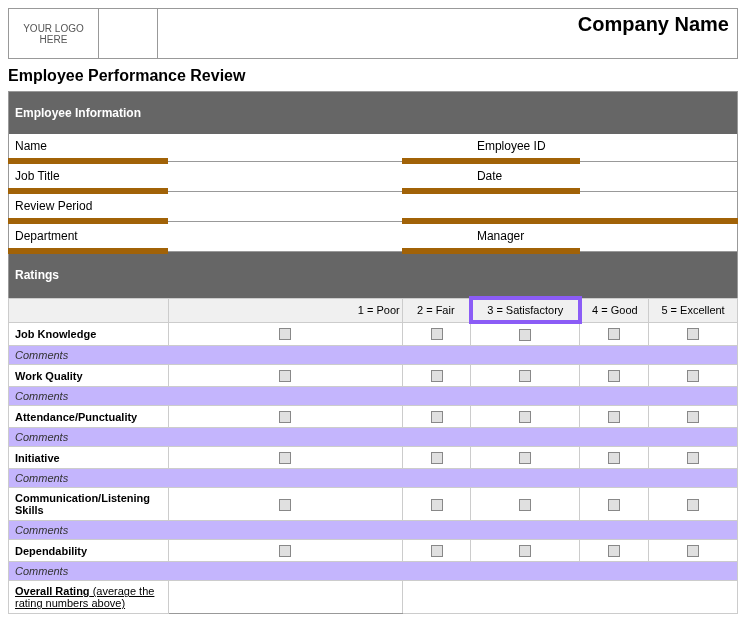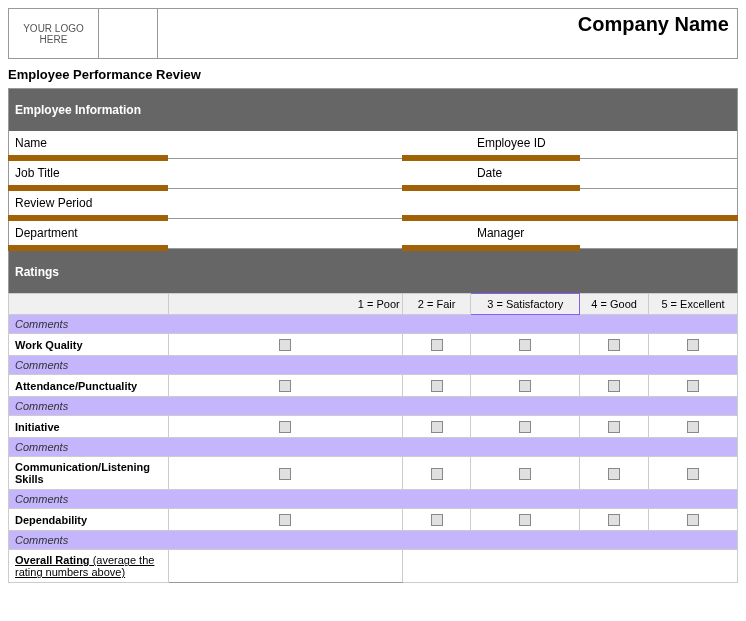--- a/index.html
+++ b/index.html
@@ -42,21 +42,21 @@
     .company-name-cell {
       text-align: right;
       font-size: 20px;
       font-weight: bold;
       vertical-align: top;
       padding: 8px 12px;
       margin-left: 23px;
     }
 
     .page-title {
-      font-size: 13px;
+      font-size: 16px;
       font-weight: bold;
       margin-bottom: 6px;
     }
 
     .main-table {
       width: 100%;
       border-collapse: collapse;
       border: 1px solid #999;
     }
 
@@ -190,25 +190,33 @@
   </tr>
 
   <tr>
     <td colspan="6" class="section-header">Ratings</td>
   </tr>
 
   <tr class="ratings-header">
     <td style="width:160px; border:1px solid #ccc; padding:4px 2px;"></td>
     <td style="width:80px; border:1px solid #ccc; text-align:right; padding:4px 2px;">1 = Poor</td>
     <td style="width:70px; border:1px solid #ccc; text-align:center; padding:4px 2px;">2 = Fair</td>
-    <td style="width:110px; border:1px solid #8b5cf6; text-align:center; padding:4px 2px;margin-top:24px;">3 = Satisfactory</td>
+    <td style="width:110px; border:4px solid #8b5cf6; text-align:center; padding:4px 2px;margin-top:24px;">3 = Satisfactory</td>
     <td style="width:70px; border:1px solid #ccc; text-align:center; padding:4px 2px;">4 = Good</td>
     <td style="width:90px; border:1px solid #ccc; text-align:center; padding:4px 2px;">5 = Excellent</td>
   </tr>
 
+  <tr class="rating-item-row">
+    <td class="category-label">Job Knowledge</td>
+    <td class="checkbox-cell"><span class="checkbox-icon"></span></td>
+    <td class="checkbox-cell"><span class="checkbox-icon"></span></td>
+    <td class="checkbox-cell"><span class="checkbox-icon"></span></td>
+    <td class="checkbox-cell"><span class="checkbox-icon"></span></td>
+    <td class="checkbox-cell"><span class="checkbox-icon"></span></td>
+  </tr>
   <tr class="rating-comments-row">
     <td colspan="6"><em>Comments</em></td>
   </tr>
 
   <tr class="rating-item-row">
     <td class="category-label">Work Quality</td>
     <td class="checkbox-cell"><span class="checkbox-icon"></span></td>
     <td class="checkbox-cell"><span class="checkbox-icon"></span></td>
     <td class="checkbox-cell"><span class="checkbox-icon"></span></td>
     <td class="checkbox-cell"><span class="checkbox-icon"></span></td>

